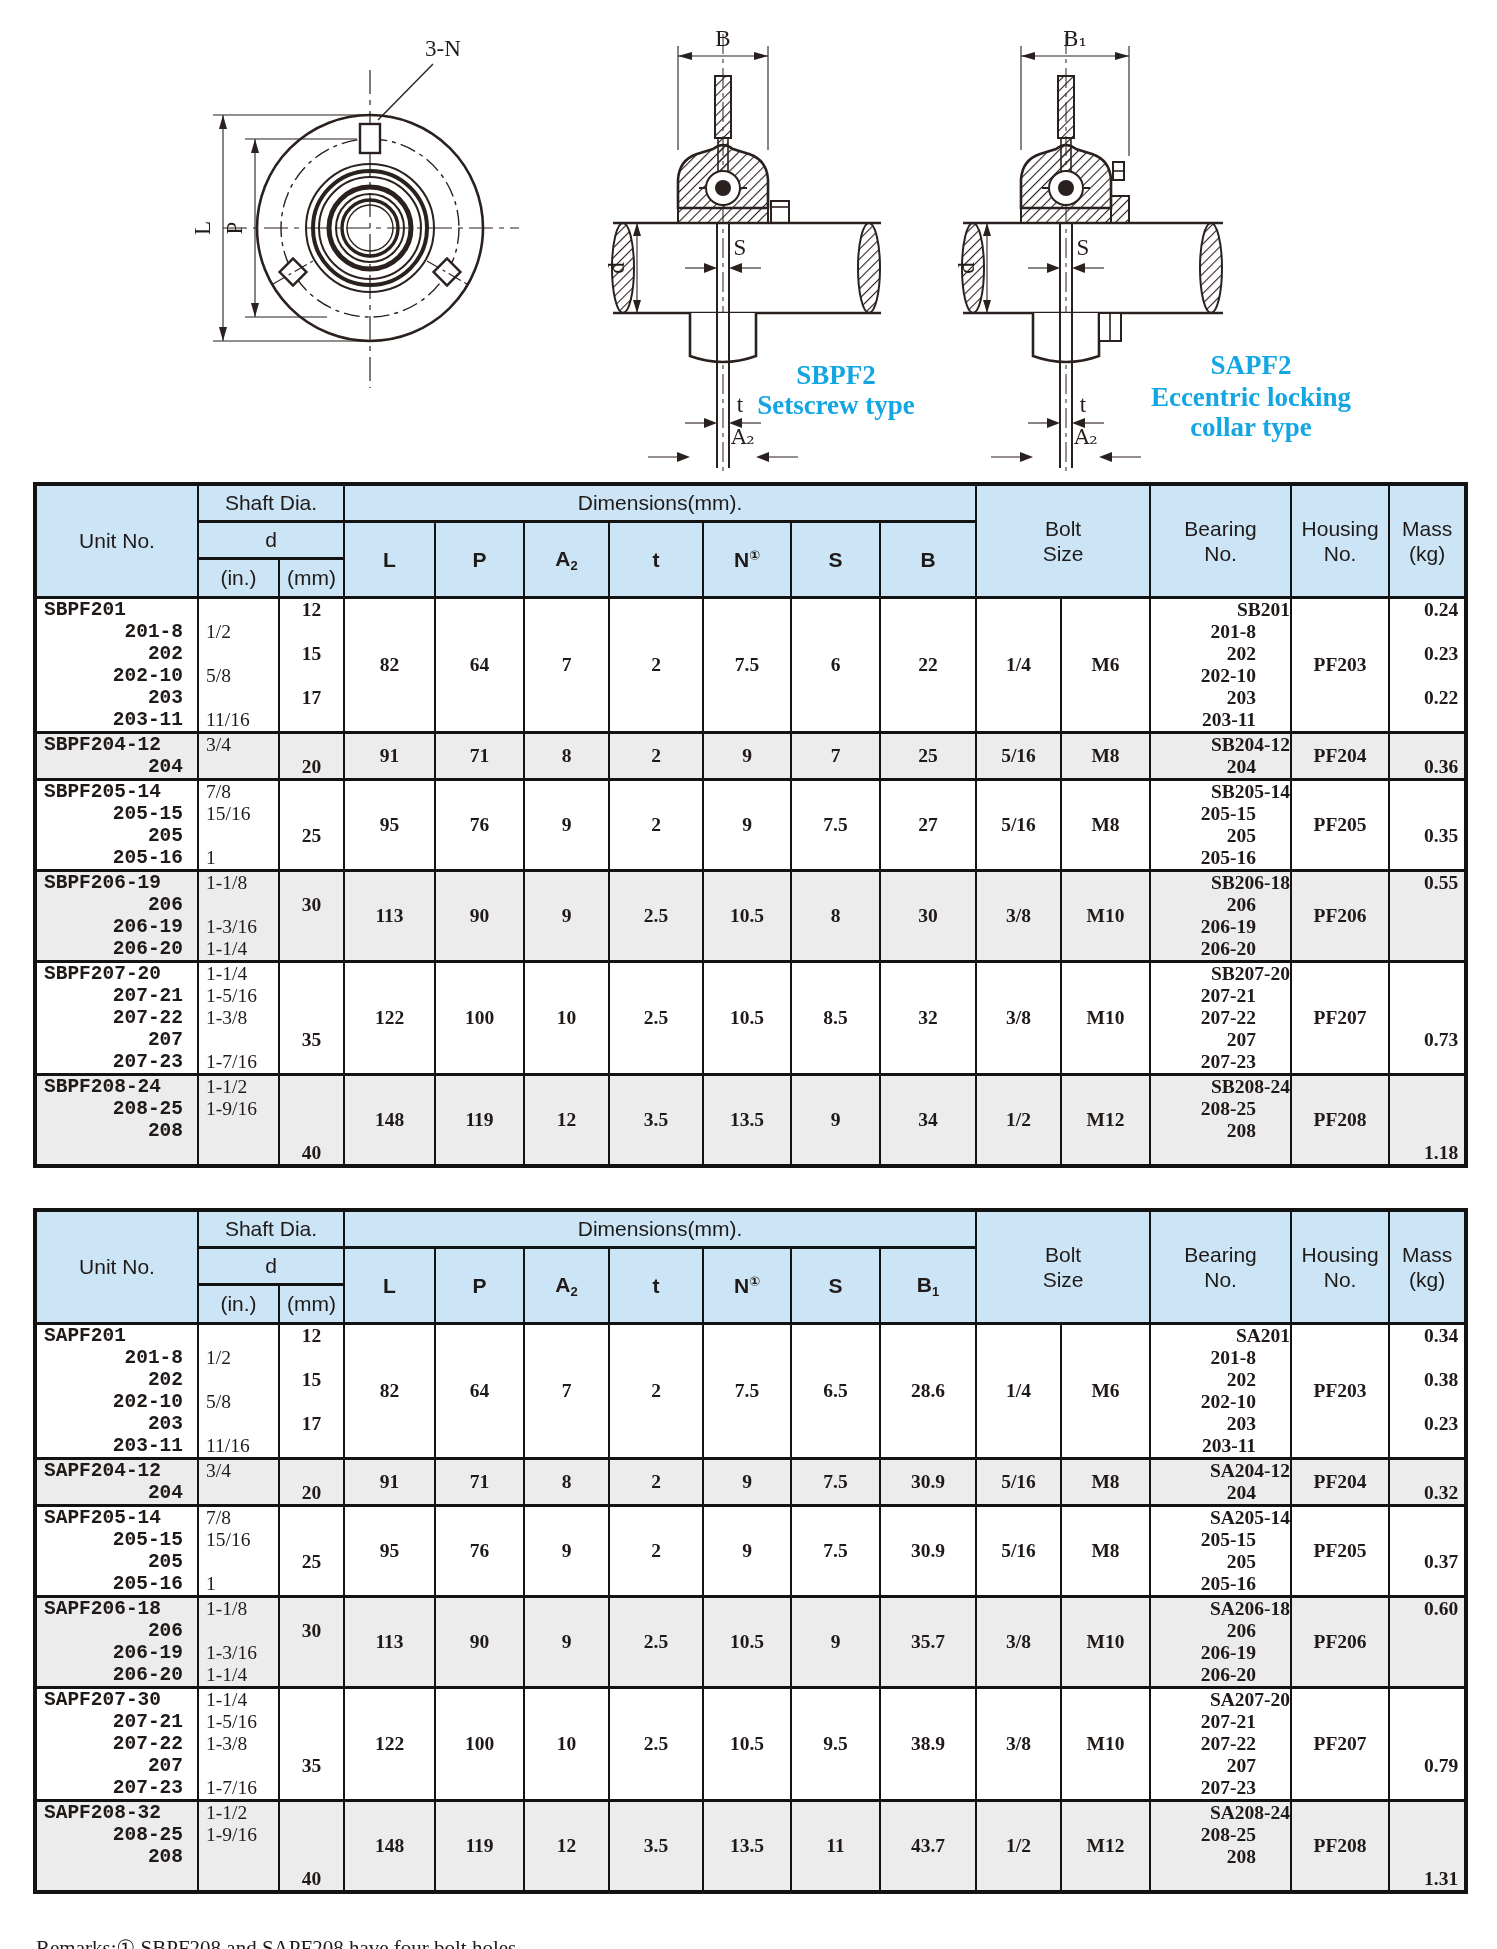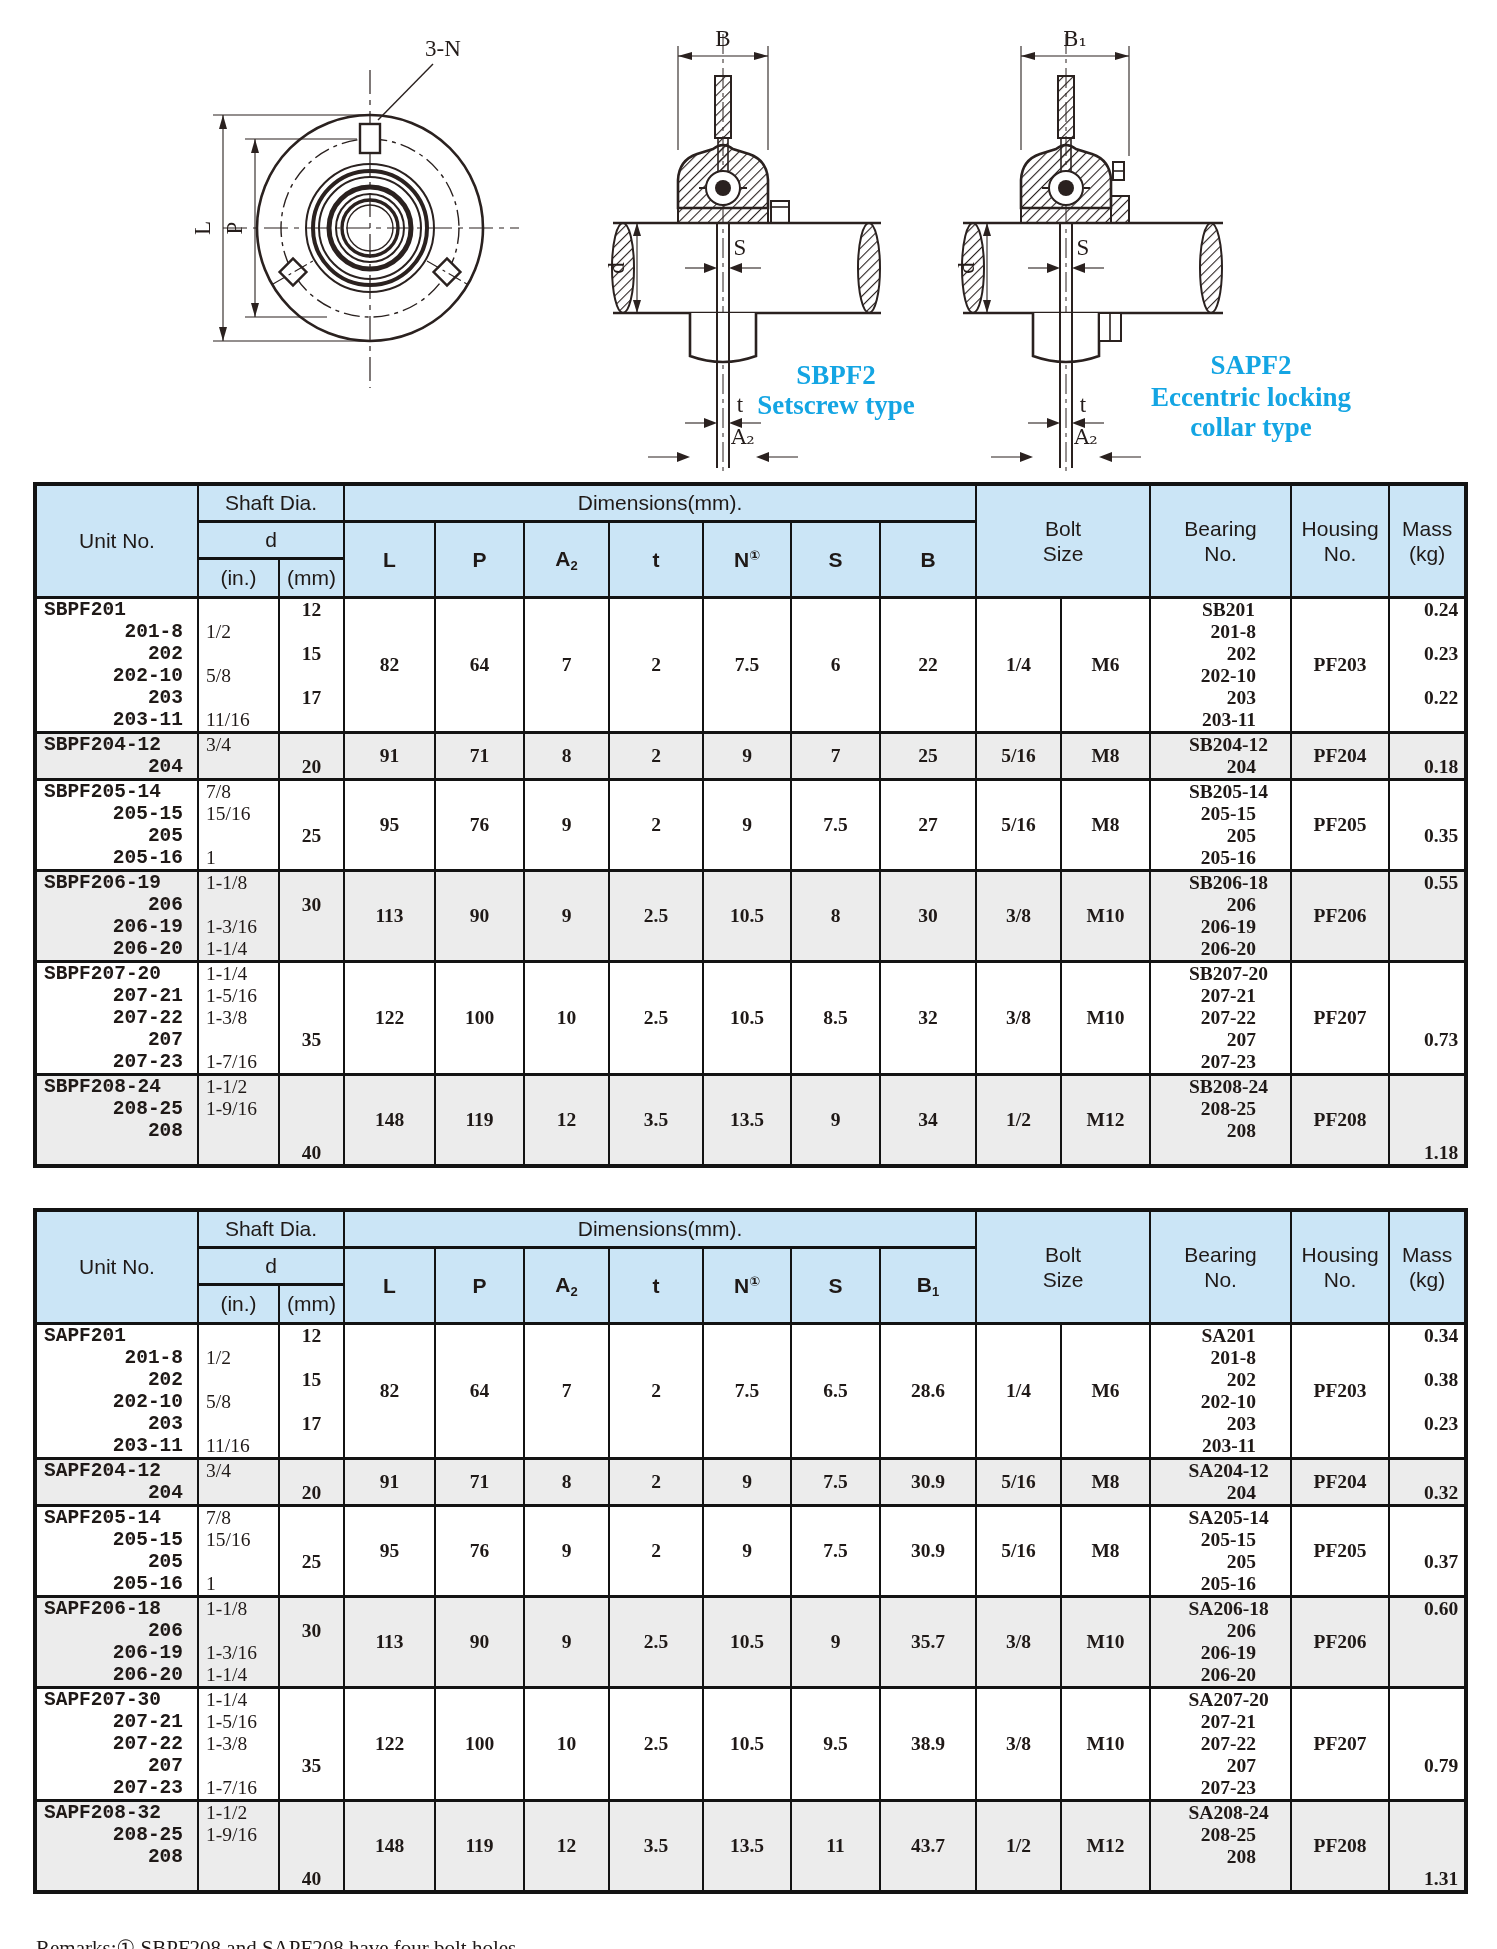--- a/index.html
+++ b/index.html
@@ -30,21 +30,21 @@
   .hln{height:25px;line-height:25px;text-align:center;}
   td.stack{vertical-align:top;padding-top:3px;padding-bottom:3px;}
   .ln{height:22px;line-height:22px;font-size:19.5px;white-space:nowrap;}
   .unitcol .ln{font-family:Liberation Mono, monospace;font-weight:bold;}
   .u-first{text-align:left;padding-left:7px;}
   .u-rest{text-align:right;padding-right:14px;}
   .in-ln{font-family:"Liberation Serif",serif;text-align:left;padding-left:7px;}
   .mm-ln{font-family:"Liberation Serif",serif;font-weight:bold;text-align:center;}
   .mass-ln{font-family:"Liberation Serif",serif;font-weight:bold;text-align:center;padding-left:28px;}
   .bearingcol .ln{font-family:"Liberation Serif",serif;font-weight:bold;}
-  .b-first{text-align:center;padding-left:16px;}
+  .b-first{text-align:right;padding-left:16px;}
   .b-rest{text-align:right;padding-right:34px;}
   td.num{text-align:center;vertical-align:middle;font-family:"Liberation Serif",serif;font-weight:bold;font-size:19.5px;}
   .remarks{font-family:"Liberation Serif","DejaVu Sans",serif;font-size:21px;padding:2px 0 0 36px;}
 </style>
 </head>
 <body>
 
 <div class="drawings">
 
   <svg width="470" height="482" viewBox="0 0 470 482">
@@ -356,21 +356,21 @@
           <td class="num">25</td>
           <td class="num">5/16</td>
           <td class="num">M8</td>
           <td class="stack bearingcol">
             <div class="ln b-first">SB204-12</div>
             <div class="ln b-rest">204</div>
           </td>
           <td class="num">PF204</td>
           <td class="stack">
             <div class="ln mass-ln">&nbsp;</div>
-            <div class="ln mass-ln">0.18</div>
+            <div class="ln mass-ln">0.36</div>
           </td>
         </tr>
         <tr>
           <td class="stack unitcol">
             <div class="ln u-first">SBPF205-14</div>
             <div class="ln u-rest">205-15</div>
             <div class="ln u-rest">205</div>
             <div class="ln u-rest">205-16</div>
           </td>
           <td class="stack">

